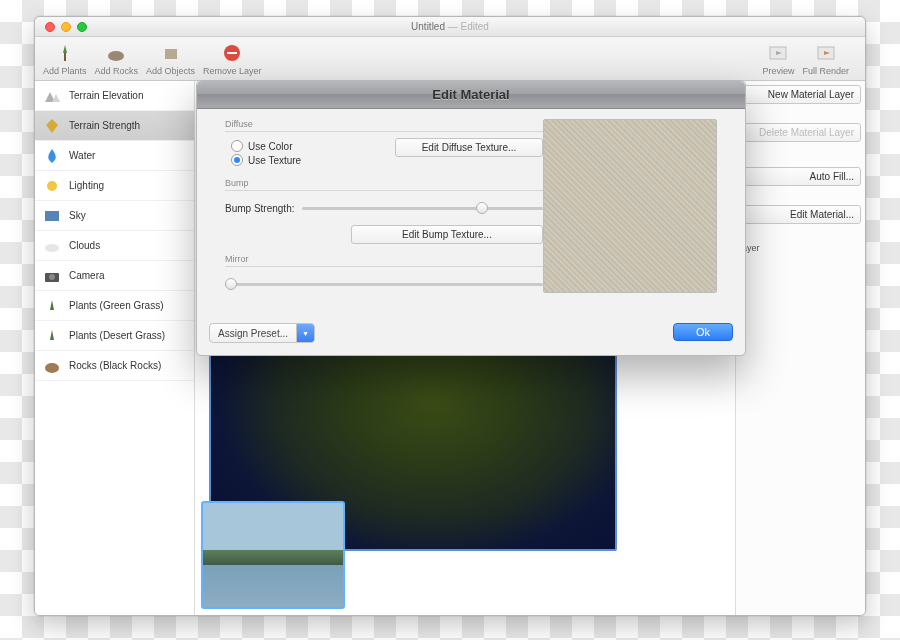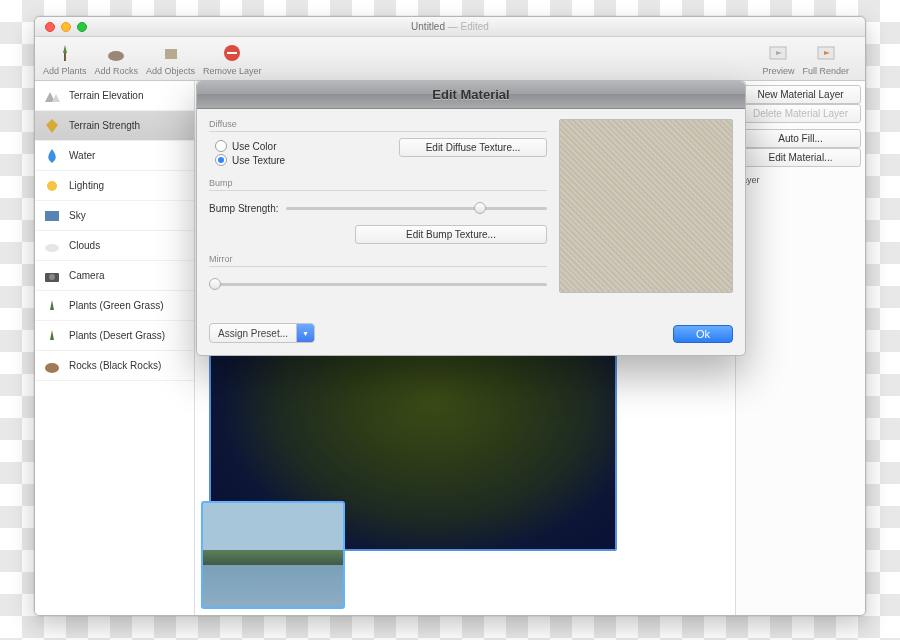--- a/index.html
+++ b/index.html
@@ -26,50 +26,50 @@
   .tbtn { display:flex; flex-direction:column; align-items:center; margin-right:8px; cursor:default;}
   .tbtn .ic{width:24px;height:24px;margin-bottom:1px;display:flex;align-items:center;justify-content:center}
   .spacer{flex:1}
   .body { display:flex; height:calc(100% - 64px); background:#fff;}
   .sidebar { width:160px; border-right:1px solid #dcdcdc; overflow:hidden; background:#fff;}
   .sitem { display:flex; align-items:center; height:30px; padding:0 6px; font-size:10px; color:#333; border-bottom:1px solid #f0f0f0; gap:6px;}
   .sitem.sel{background:linear-gradient(#d8d8d8,#cfcfcf);}
   .sic{width:22px;height:22px;display:flex;align-items:center;justify-content:center;flex-shrink:0}
   .main { flex:1; position:relative; background:#fff;}
   .rpanel { width:130px; border-left:1px solid #dcdcdc; background:#fcfcfc; padding:4px; font-size:10px;}
-  .rbtn { display:block; width:100%; background:linear-gradient(#fdfdfd,#f1f1f1); border:1px solid #c8c8c8; border-radius:3px; padding:3px 6px; margin-bottom:0; text-align:center; font-size:10px; color:#333;}
+  .rbtn { display:block; width:100%; background:linear-gradient(#fdfdfd,#f1f1f1); border:1px solid #c8c8c8; border-radius:3px; padding:3px 6px; margin-bottom:19px; text-align:right; font-size:10px; color:#333;}
   .rbtn.fade{color:#bbb}
   .rlabel{font-size:9px;color:#555;margin:8px 0 2px 2px}
   .thumbs{position:absolute; left:6px; bottom:6px; display:flex; gap:8px;}
   .thumb{width:144px;height:108px;border:2px solid #62b3ff;border-radius:3px;background:linear-gradient(#a8c6da 0%,#a8c6da 45%,#5e7f5a 45%,#3f5a47 60%,#7aa1b9 60%,#8dadc4 100%);}
   .mapframe{position:absolute;left:14px;top:220px;width:408px;height:250px;background:#000;border:2px solid #5a8fe0;border-radius:2px;overflow:hidden}
   .map{width:100%;height:100%;background:radial-gradient(ellipse 70% 85% at 55% 40%,#3b4c16 0%,#2b3b18 30%,#1e2a22 55%,#0d1636 75%,#081035 100%);}
   .applybar{position:absolute;left:14px;top:478px;width:408px;}
   .select{display:inline-flex;align-items:center;background:linear-gradient(#fdfdfd,#efefef);border:1px solid #c5c5c5;border-radius:4px;font-size:10px;height:20px;}
   .select .lab{padding:0 8px;color:#444}
   .select .chev{width:18px;height:18px;border-left:1px solid #c5c5c5;background:linear-gradient(#6fa9ff,#3a7df0);border-radius:0 3px 3px 0;display:flex;align-items:center;justify-content:center;color:#fff;font-size:8px}
 
   
   .modal{position:absolute;left:196px;top:80px;width:550px;background:#f2f2f2;border:1px solid #b9b9b9;border-radius:5px;box-shadow:0 20px 40px rgba(0,0,0,0.3);}
   .mhead{height:28px;background:linear-gradient(#b7b8bb,#9fa1a5 49%,#8e9094 50%,#a9abaf);border-bottom:1px solid #888;border-radius:5px 5px 0 0;text-align:center;line-height:28px;font-size:13px;font-weight:600;color:#333;text-shadow:0 1px 0 rgba(255,255,255,0.4)}
-  .mbody{padding:10px 12px;display:flex;gap:12px}
+  .mbody{padding:10px 28px;display:flex;gap:0}
   .mleft{flex:1}
   .mright{width:174px;height:174px;border:1px solid #bdbdbd;background:repeating-linear-gradient(45deg,#cfc9b9,#cfc9b9 2px,#c4bdab 2px,#c4bdab 4px);border-radius:2px} 
   .group{margin-bottom:10px}
   .glabel{font-size:9px;color:#888;border-bottom:1px solid #d6d6d6;padding-bottom:2px;margin-bottom:6px}
   .radio{display:flex;align-items:center;font-size:10px;color:#333;margin:2px 0 2px 6px}
   .radio .dot{width:12px;height:12px;border:1px solid #9f9f9f;border-radius:50%;margin-right:5px;background:#fff;display:flex;align-items:center;justify-content:center}
   .radio.on .dot::after{content:"";width:6px;height:6px;border-radius:50%;background:#2f86ff}
   .mbtn{display:block;background:linear-gradient(#fdfdfd,#efefef);border:1px solid #c5c5c5;border-radius:3px;font-size:10px;padding:3px 0;text-align:center;color:#333}
   .slider{position:relative;height:14px;margin:4px 0}
   .slider .track{height:3px;background:#c9c9c9;border-radius:2px;position:absolute;top:6px;left:0;right:0}
   .slider .knob{position:absolute;top:1px;width:12px;height:12px;border-radius:50%;background:linear-gradient(#fff,#e5e5e5);border:1px solid #b0b0b0}
   .row{display:flex;align-items:center;gap:8px}
   .row .lab{font-size:10px;color:#333;white-space:nowrap}
-  .mfoot{display:flex;padding:8px 12px 12px 12px;gap:8px;align-items:flex-end}
+  .mfoot{display:flex;padding:8px 12px 12px 12px;gap:8px;align-items:flex-start}
   .okbtn{background:linear-gradient(#66adff,#2a7df5);border:1px solid #2467d4;color:#fff;border-radius:4px;font-size:11px;padding:2px 22px}
 </style>
 </head>
 <body>
 
 <div class="checker"></div>
 
 <div class="appwin">
   <div class="titlebar">
     <div class="tl">

